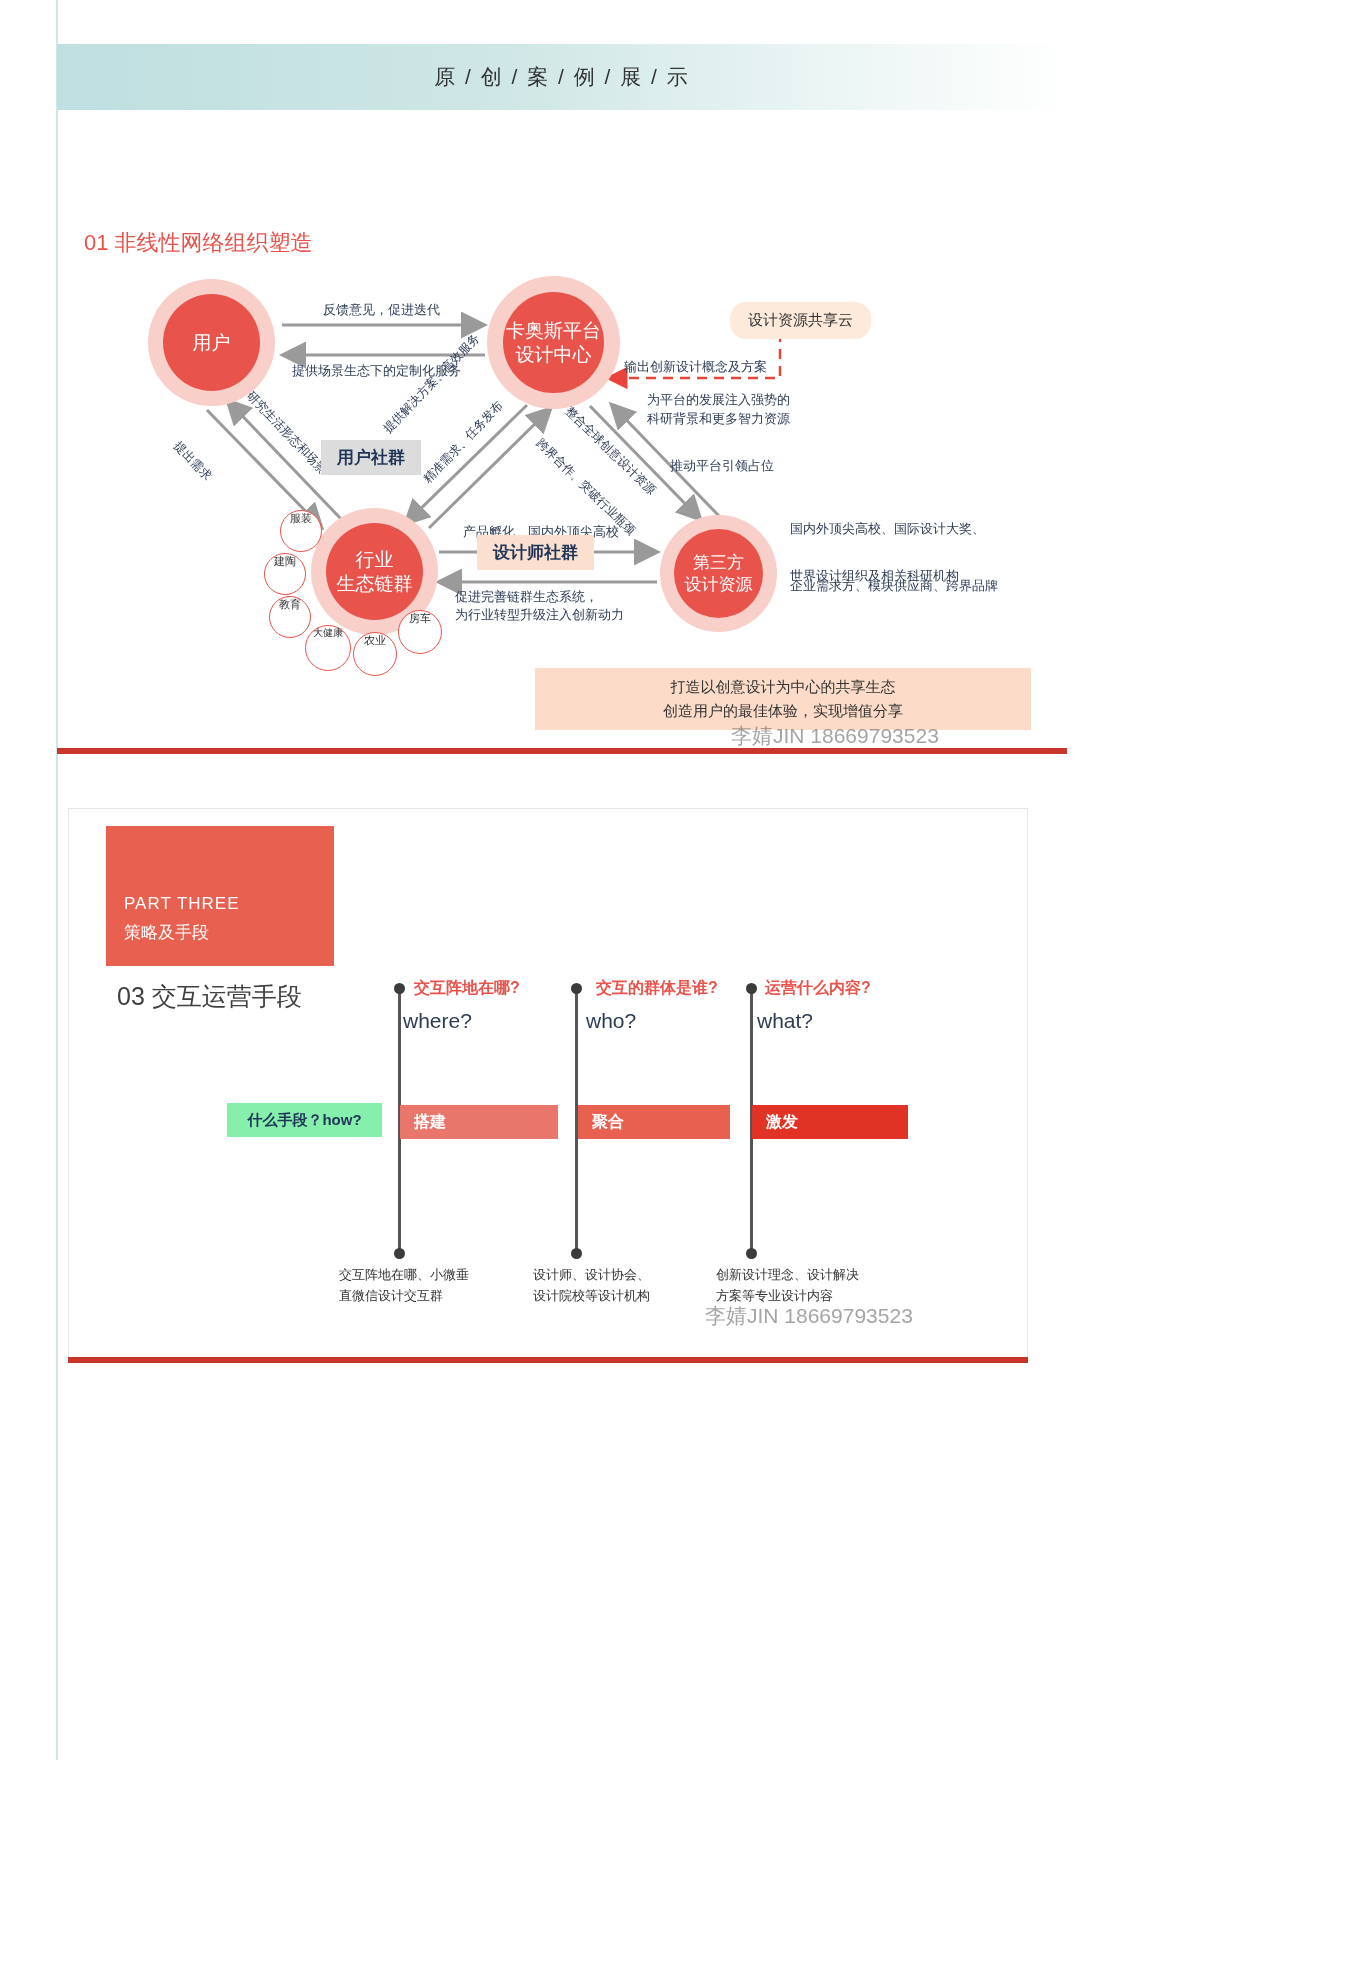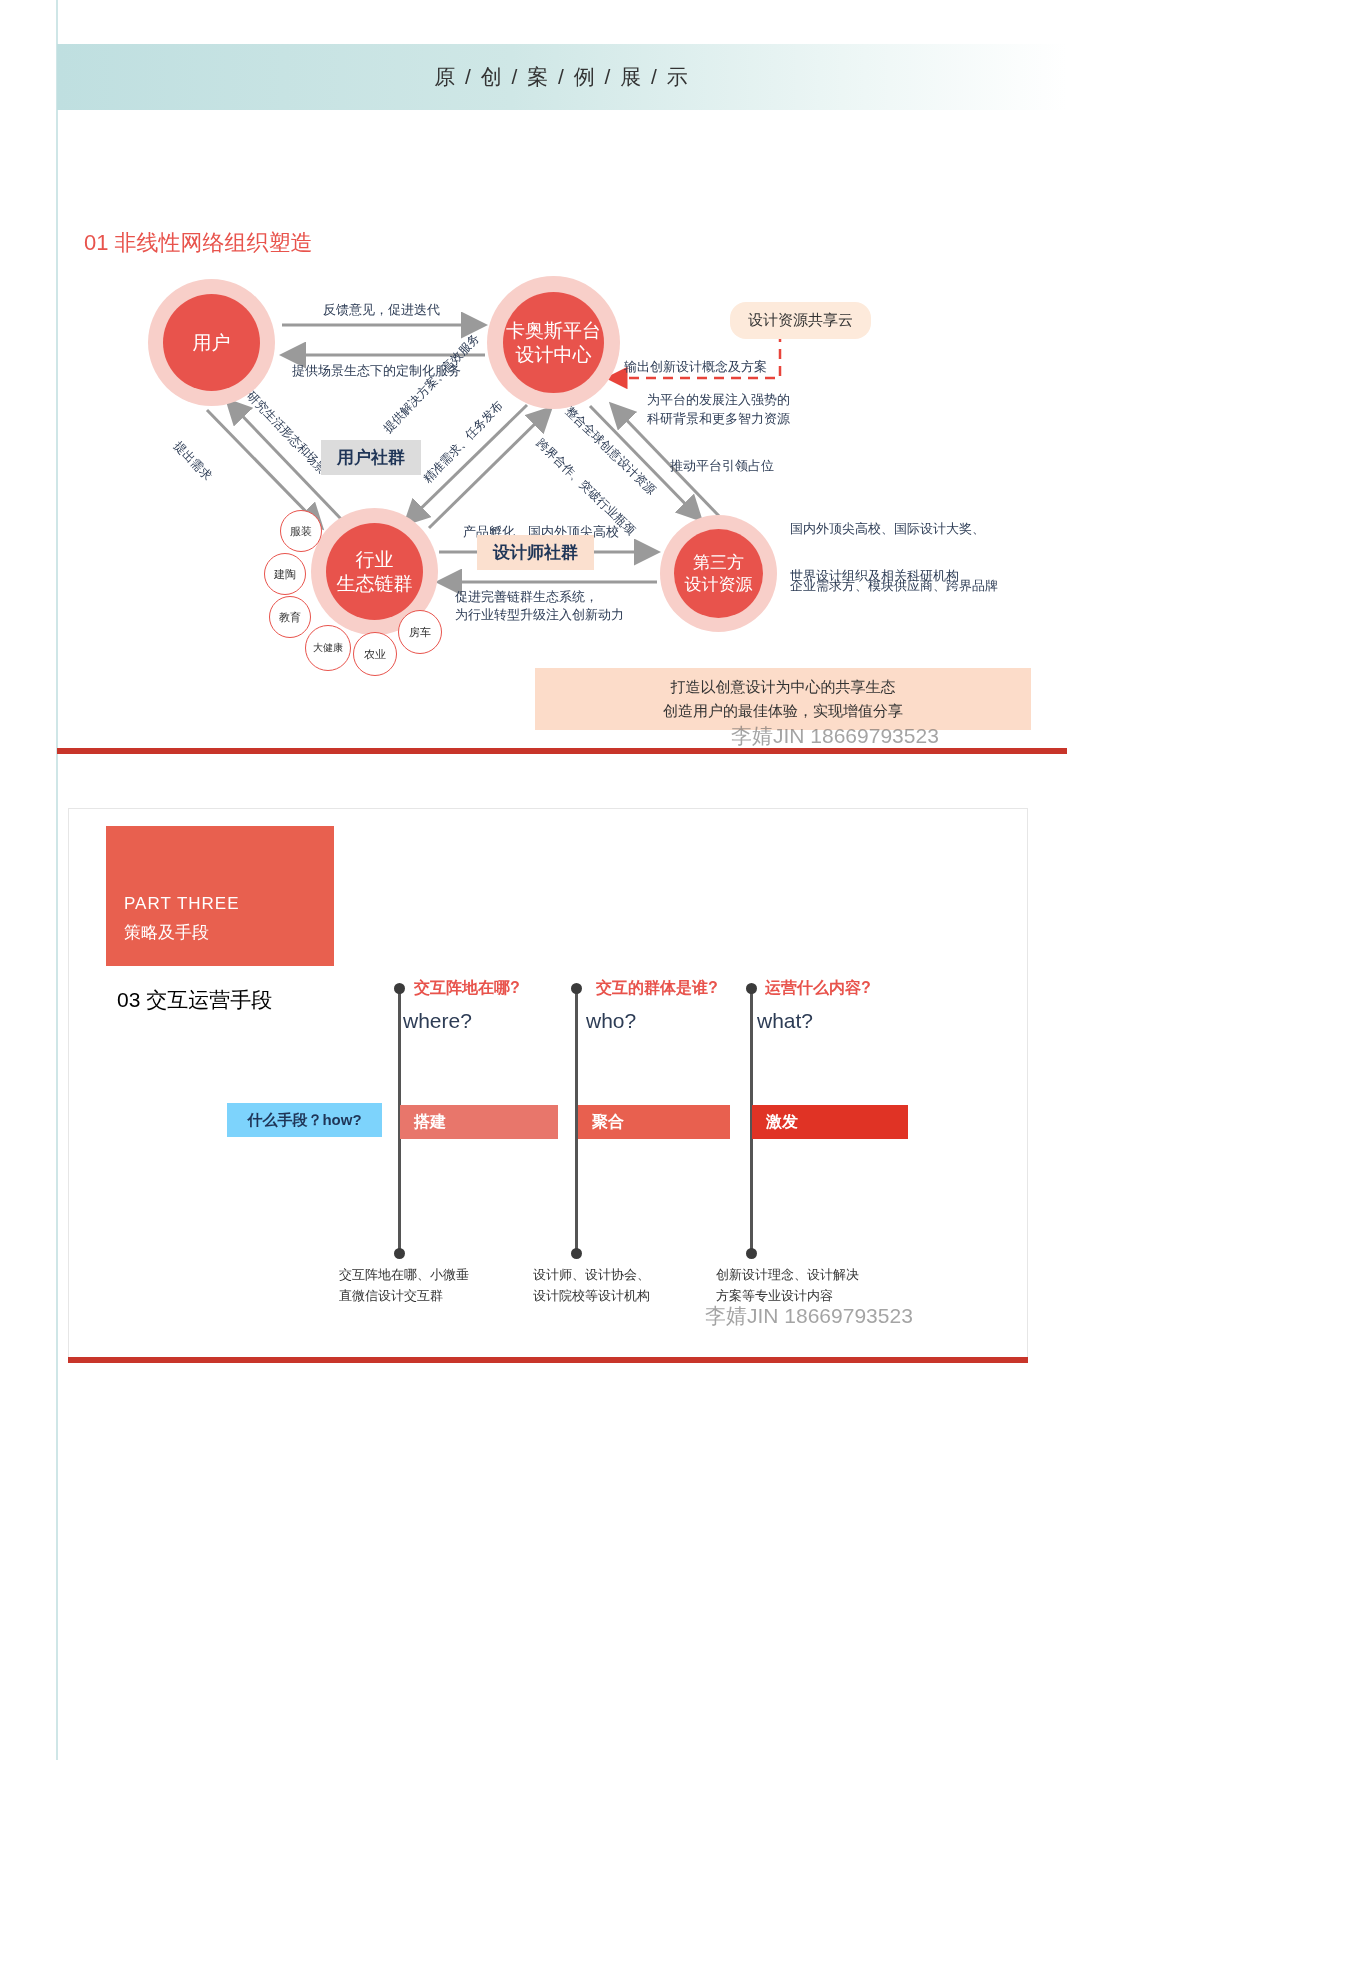--- a/index.html
+++ b/index.html
@@ -50,50 +50,50 @@
   #tag-designer { left:420px; top:265px; background:#fbe0cf; }
 
   .cloud-box {
     position:absolute; left:673px; top:32px; padding:9px 18px;
     background:#fdeadb; border-radius:16px; font-size:15px; color:#333; white-space:nowrap;
   }
 
   .satellite {
     position:absolute; border:1.5px solid #e8534c; border-radius:50%;
     background:#fff; color:#333; font-size:11px;
-    display:flex; align-items:center; justify-content:center;
+    display:flex; align-items:flex-start; justify-content:center;
   }
 
   .side-note { position:absolute; color:#2d3c55; font-size:13px; line-height:1.45; white-space:nowrap; }
 
   .callout {
     position:absolute; left:478px; top:518px; width:496px; height:62px;
     background:#fcdcc9; color:#333; font-size:15px; line-height:1.6;
     display:flex; flex-direction:column; align-items:center; justify-content:center;
   }
 
   .hr-red { position:absolute; background:#c8352a; }
   #hr1 { left:57px; top:748px; width:1010px; height:6px; }
   #hr2 { left:68px; top:1357px; width:960px; height:6px; }
 
   
   .sec2 { position:absolute; left:68px; top:808px; width:960px; height:552px; border:1px solid #e6e6e6; background:#fff; }
   .part-block { position:absolute; left:37px; top:17px; width:228px; height:140px; background:#e8604f; color:#fff; padding:0 18px; display:flex; flex-direction:column; justify-content:flex-end; padding-bottom:22px; }
   .part-en { font-size:17px; letter-spacing:1px; margin-bottom:7px; }
   .part-cn { font-size:17px; }
 
-  .sec2-title { position:absolute; left:48px; top:177px; font-size:21px; color:#000000; }
+  .sec2-title { position:absolute; left:48px; top:171px; font-size:25px; color:#404040; }
 
   .tl-axis { position:absolute; width:3px; background:#555; }
   .tl-dot { position:absolute; width:11px; height:11px; border-radius:50%; background:#3b3b3b; }
 
   .col-head-cn { position:absolute; font-size:16px; font-weight:bold; color:#e8534c; white-space:nowrap; }
   .col-head-en { position:absolute; font-size:21px; color:#2d3c55; white-space:nowrap; }
 
-  .how-label { position:absolute; left:227px; top:1103px; width:155px; height:34px; background:#7dd3fc;
+  .how-label { position:absolute; left:227px; top:1103px; width:155px; height:34px; background:#86efac;
                color:#1f3557; font-size:15px; font-weight:bold; display:flex; align-items:center; justify-content:center; }
 
   .bar { position:absolute; height:34px; color:#fff; font-size:16px; font-weight:bold;
          display:flex; align-items:center; padding-left:14px; }
 
   .col-foot { position:absolute; font-size:13px; color:#333; line-height:1.55; white-space:nowrap; }
 
   .watermark { position:absolute; color:rgba(90,90,90,0.55); font-size:21px; white-space:nowrap; }
   #wm1 { left:731px; top:722px; }
   #wm2 { left:705px; top:1302px; }

